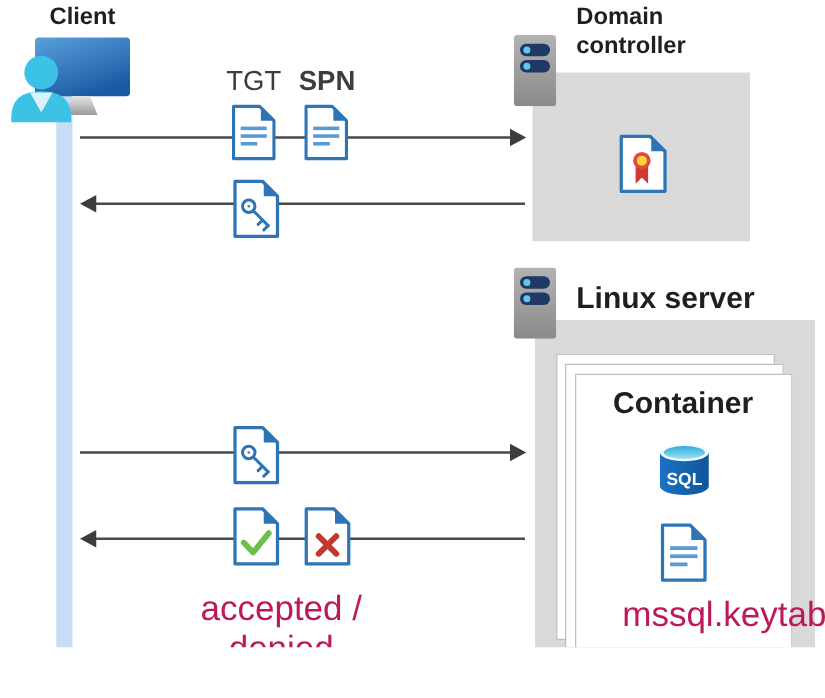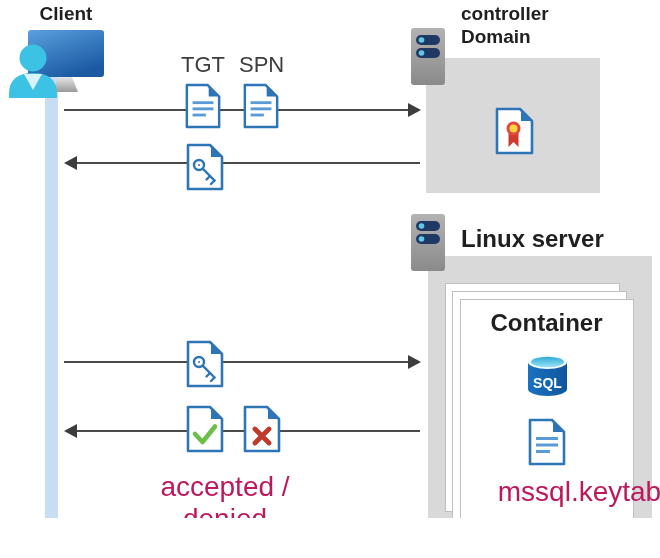--- a/index.html
+++ b/index.html
@@ -49,21 +49,21 @@
     </g>
   </svg>
 
   <div class="abs arrow-line z2" style="left:64px;top:109px;width:345px;"></div>
   <div class="abs arrow-head-right z2" style="left:408px;top:103px;"></div>
 
   <div class="abs arrow-line z2" style="left:76px;top:162px;width:344px;"></div>
   <div class="abs arrow-head-left z2" style="left:64px;top:156px;"></div>
 
   <div class="abs plain center z4" style="left:181px;top:52px;width:44px;">TGT</div>
-  <div class="abs plain center z4" style="left:239px;top:52px;width:44px;">SPN</div>
+  <div class="abs plain center z4" style="left:239px;top:52px;width:44px;font-weight:bold;">SPN</div>
 
   <svg class="abs z3" style="left:184px;top:82px;" width="38" height="48" viewBox="0 0 40 48">
     <path d="M3 2 H25 L37 14 V46 H3 Z" fill="#ffffff" stroke="#2e75b6" stroke-width="2.6" stroke-linejoin="round"></path>
     <path d="M26 4 V14 H36 Z" fill="#2e75b6"></path>
     <g fill="#5b9bd5">
         <rect x="9" y="19" width="22" height="3"></rect>
         <rect x="9" y="25.5" width="22" height="3"></rect>
         <rect x="9" y="32" width="14" height="3"></rect>
       </g>
   </svg>
@@ -98,22 +98,22 @@
           <stop offset="1" stop-color="#8a8a8a"></stop>
         </linearGradient>
       </defs>
     <rect x="0" y="0" width="34" height="57" rx="3" fill="url(#srv1)"></rect>
     <rect x="5" y="7" width="24" height="10" rx="5" fill="#203864"></rect>
     <circle cx="10.5" cy="12" r="2.8" fill="#62c8ea"></circle>
     <rect x="5" y="20" width="24" height="10" rx="5" fill="#203864"></rect>
     <circle cx="10.5" cy="25" r="2.8" fill="#62c8ea"></circle>
   </svg>
   <div class="abs title z4" style="left:461px;top:2px;">
+    <div>Domain</div>
     <div>controller</div>
-    <div>Domain</div>
   </div>
 
   <svg class="abs z3" style="left:494px;top:107px;" width="41" height="48" viewBox="0 0 41 48">
     <path d="M3 2 H26 L38 14 V46 H3 Z" fill="#ffffff" stroke="#2e75b6" stroke-width="2.6" stroke-linejoin="round"></path>
     <path d="M27 4 V14 H37 Z" fill="#2e75b6"></path>
     <path d="M14.5 25 L14.5 40 L19.5 35 L24.5 40 L24.5 25 Z" fill="#cf3a30"></path>
     <circle cx="19.5" cy="21.5" r="5.5" fill="#ffd43c" stroke="#e2493d" stroke-width="3"></circle>
   </svg>
 
   <div class="abs arrow-line z2" style="left:64px;top:361px;width:345px;"></div>

